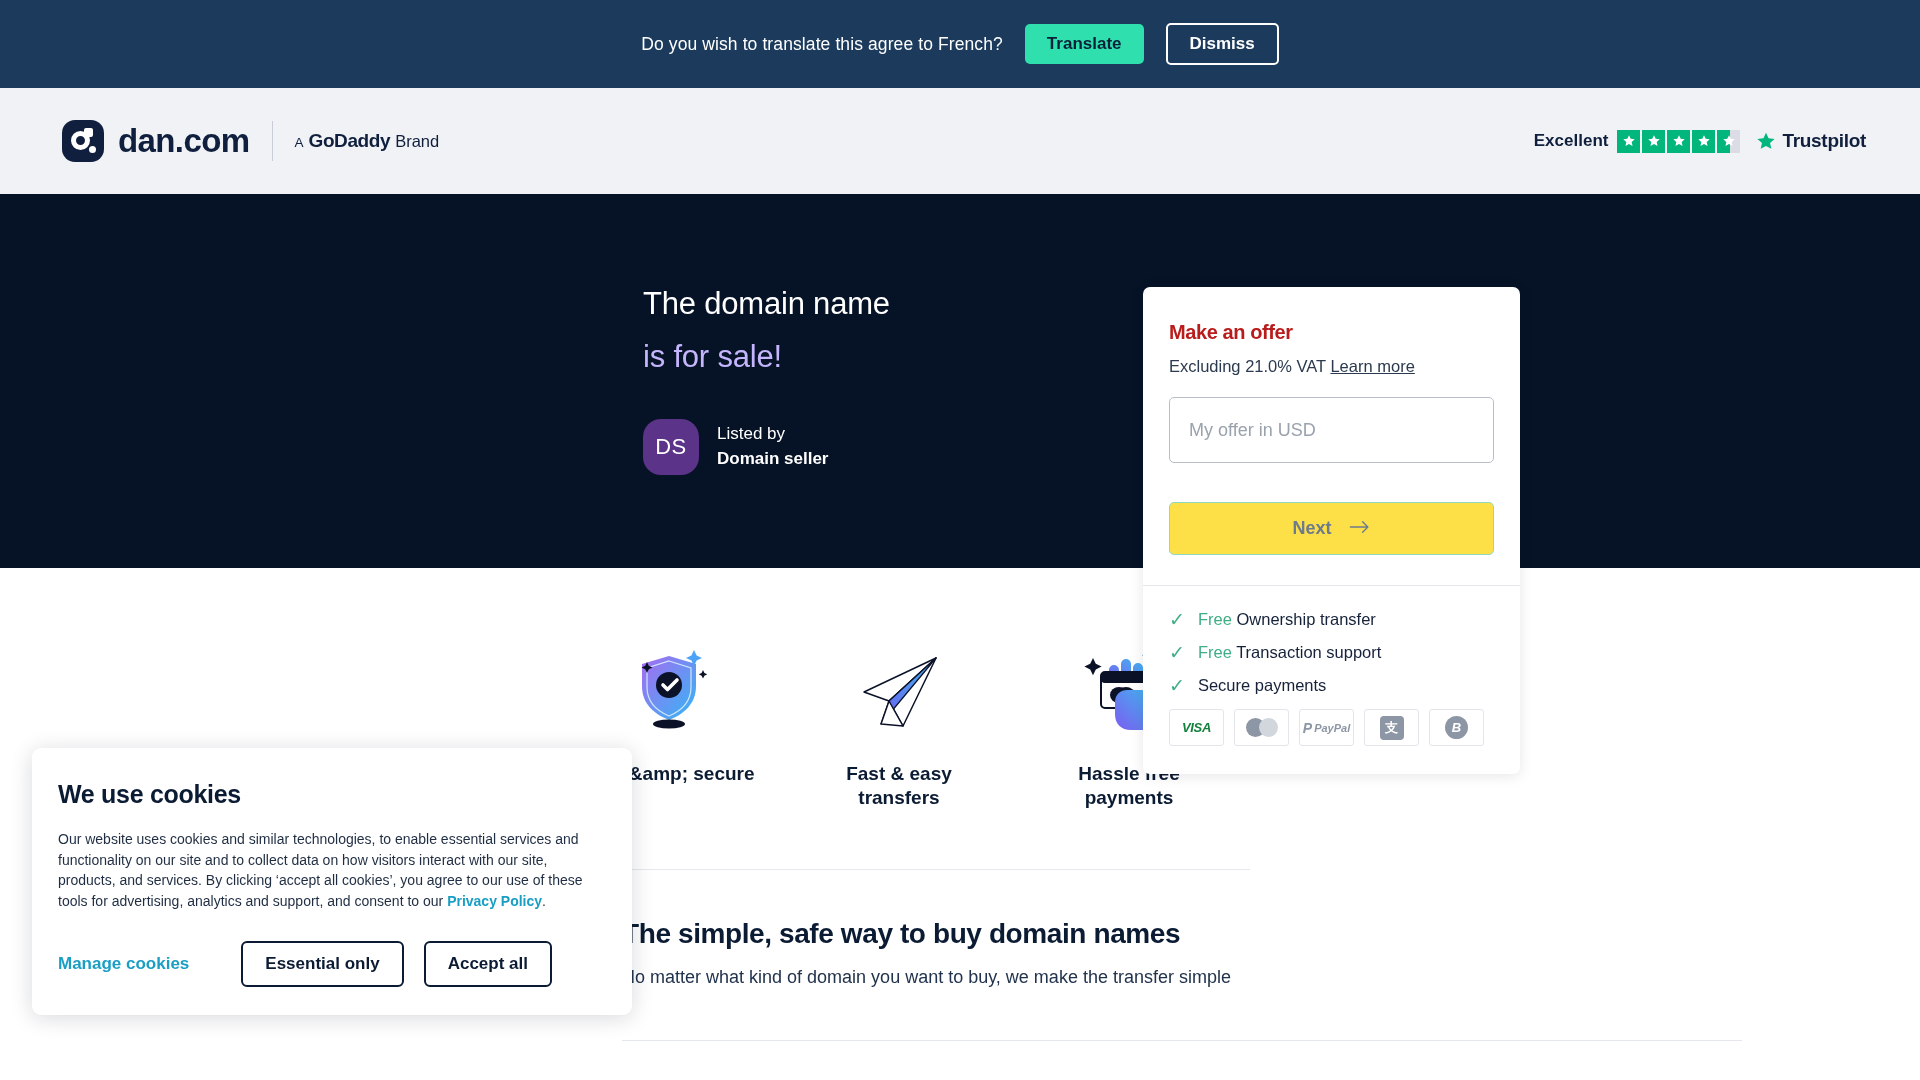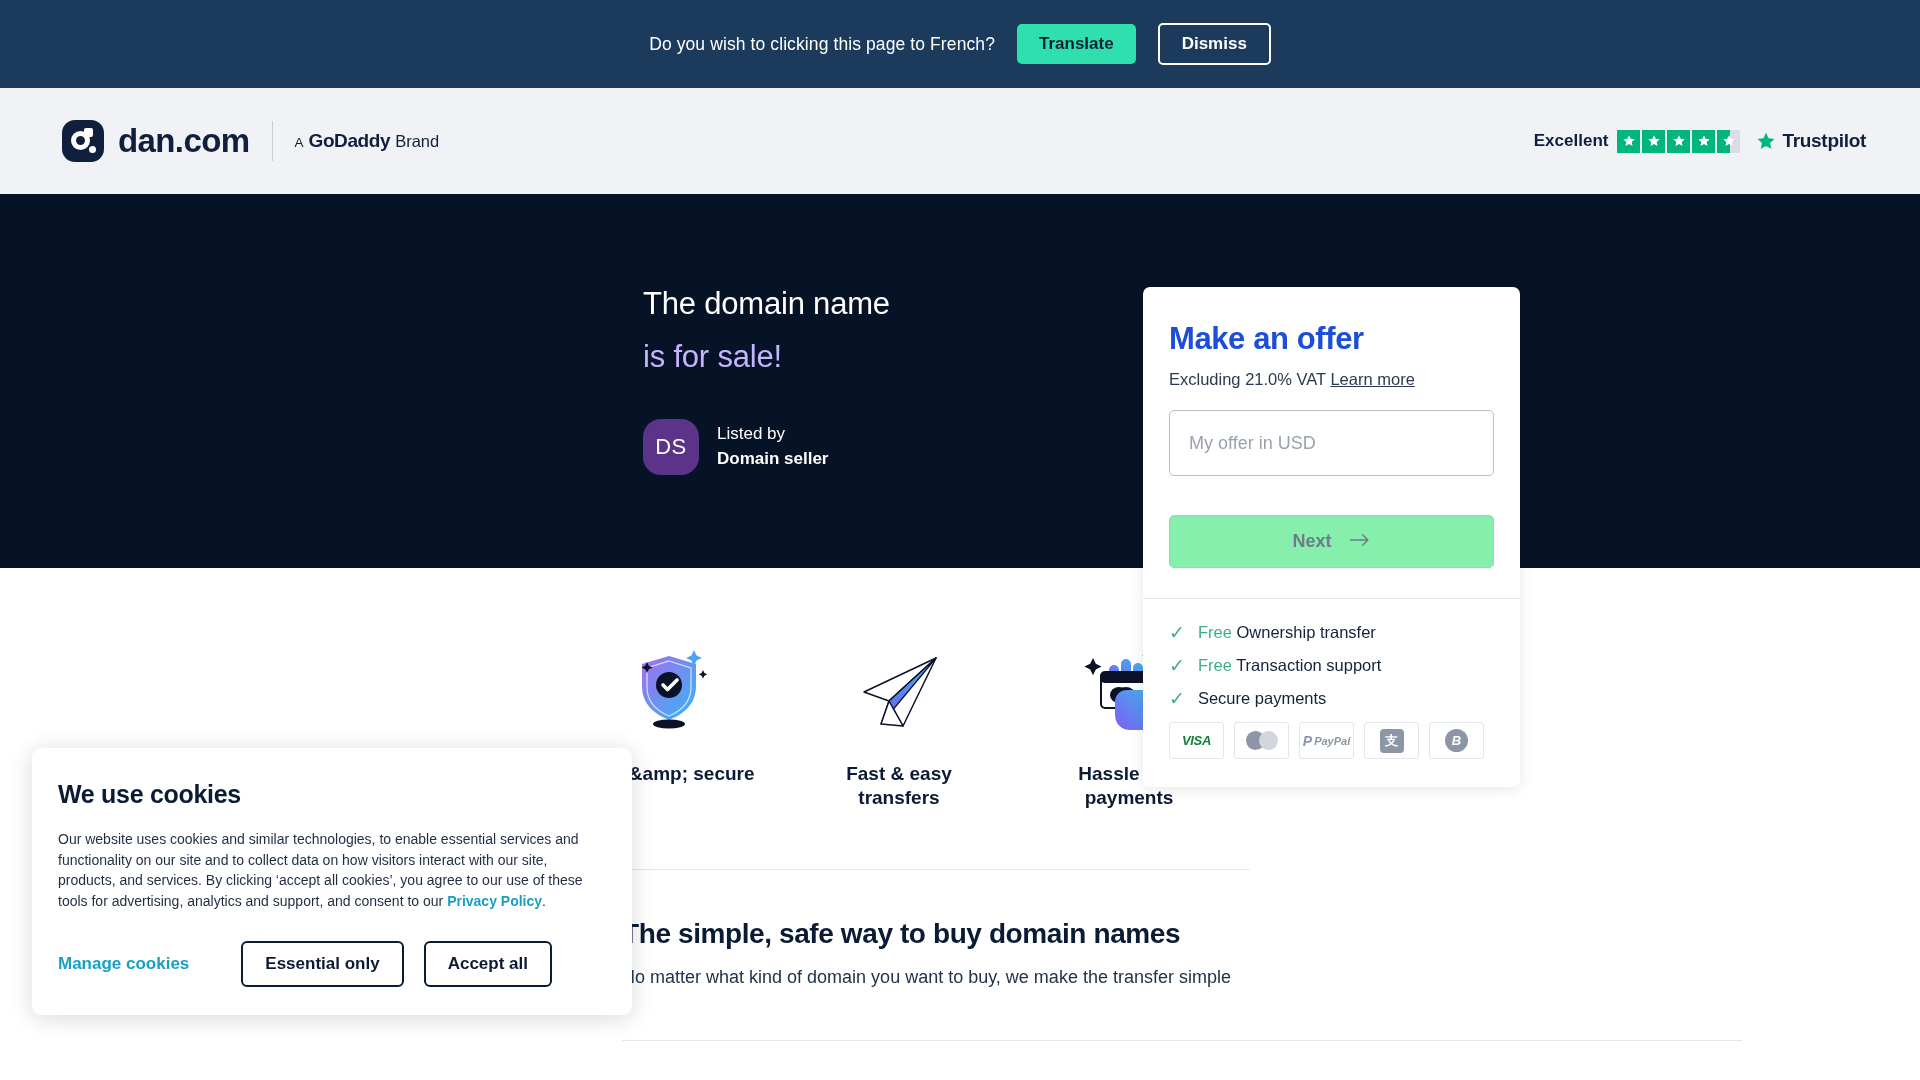--- a/index.html
+++ b/index.html
@@ -92,33 +92,33 @@
   .seller-name{ font-size:17px; color:#ffffff; font-weight:bold; }
 
   
   .offer-card{
     position:absolute; left:1143px; top:287px; width:377px;
     background:#ffffff; border-radius:7px;
     box-shadow:0 2px 14px rgba(0,0,0,.10);
     z-index:5;
   }
   .offer-top{ padding:34px 26px 30px 26px; }
-  .offer-title{ font-size:31px; font-weight:bold; color:#1d4ed8; letter-spacing:-.4px; }
+  .offer-title{ font-size:20px; font-weight:bold; color:#b91c1c; letter-spacing:-.4px; }
   .offer-vat{ font-size:16.5px; color:#2b3a4e; margin-top:13px; }
   .offer-vat a{ color:#2b3a4e; text-decoration:underline; }
   .offer-input{
     margin-top:21px; width:100%; height:66px;
     border:1px solid #b9bfc9; border-radius:5px;
     padding:0 19px; font-size:18px; color:#0b1b33;
     font-family:"Liberation Sans", sans-serif; background:#fff;
   }
   .offer-input::placeholder{ color:#9aa2ad; }
   .btn-next{
     margin-top:39px; width:100%; height:53px;
-    background:#86efac; border:1px solid #8fd9c0; border-radius:5px;
+    background:#fde047; border:1px solid #8fd9c0; border-radius:5px;
     color:#6e7b8a; font-size:18px; font-weight:bold;
     display:flex; align-items:center; justify-content:center; gap:17px;
     cursor:pointer; font-family:"Liberation Sans", sans-serif;
   }
   .offer-divider{ height:1px; background:#e4e7ec; }
   .offer-bottom{ padding:24px 26px 28px 26px; }
   .benefit{ display:flex; align-items:center; gap:13px; margin-bottom:14px; font-size:16.5px; color:#15223a; }
   .benefit .chk{ color:#3fae84; font-size:19px; line-height:1; }
   .benefit .free{ color:#3fae84; }
   .pay-row{ display:flex; gap:10px; margin-top:12px; }
@@ -166,21 +166,21 @@
     border:2px solid #0b1b33; background:#ffffff; color:#0b1b33;
     font-size:17px; font-weight:bold; border-radius:6px;
     padding:0 22px; height:46px; cursor:pointer;
     font-family:"Liberation Sans", sans-serif;
   }
 </style>
 </head>
 <body>
 
 <div class="translate-bar">
-  <span class="translate-q">Do you wish to clicking this page to French?</span>
+  <span class="translate-q">Do you wish to translate this agree to French?</span>
   <button class="btn-translate">Translate</button>
   <button class="btn-dismiss">Dismiss</button>
 </div>
 
 <div class="site-header">
   <div class="brand">
     <div class="brand-logo">
       <span class="logo-mark">
         <span class="ring"></span>
           <span class="sq"></span>

